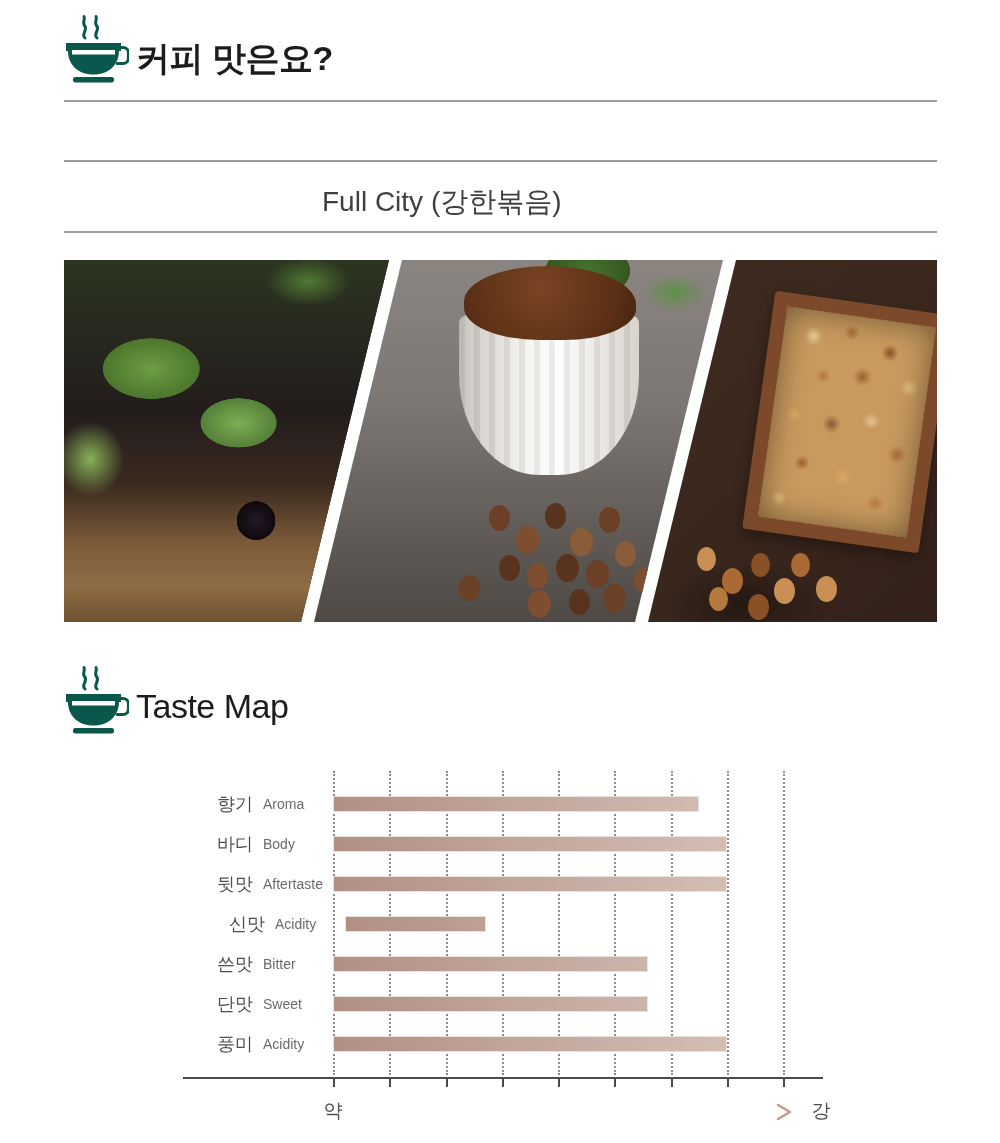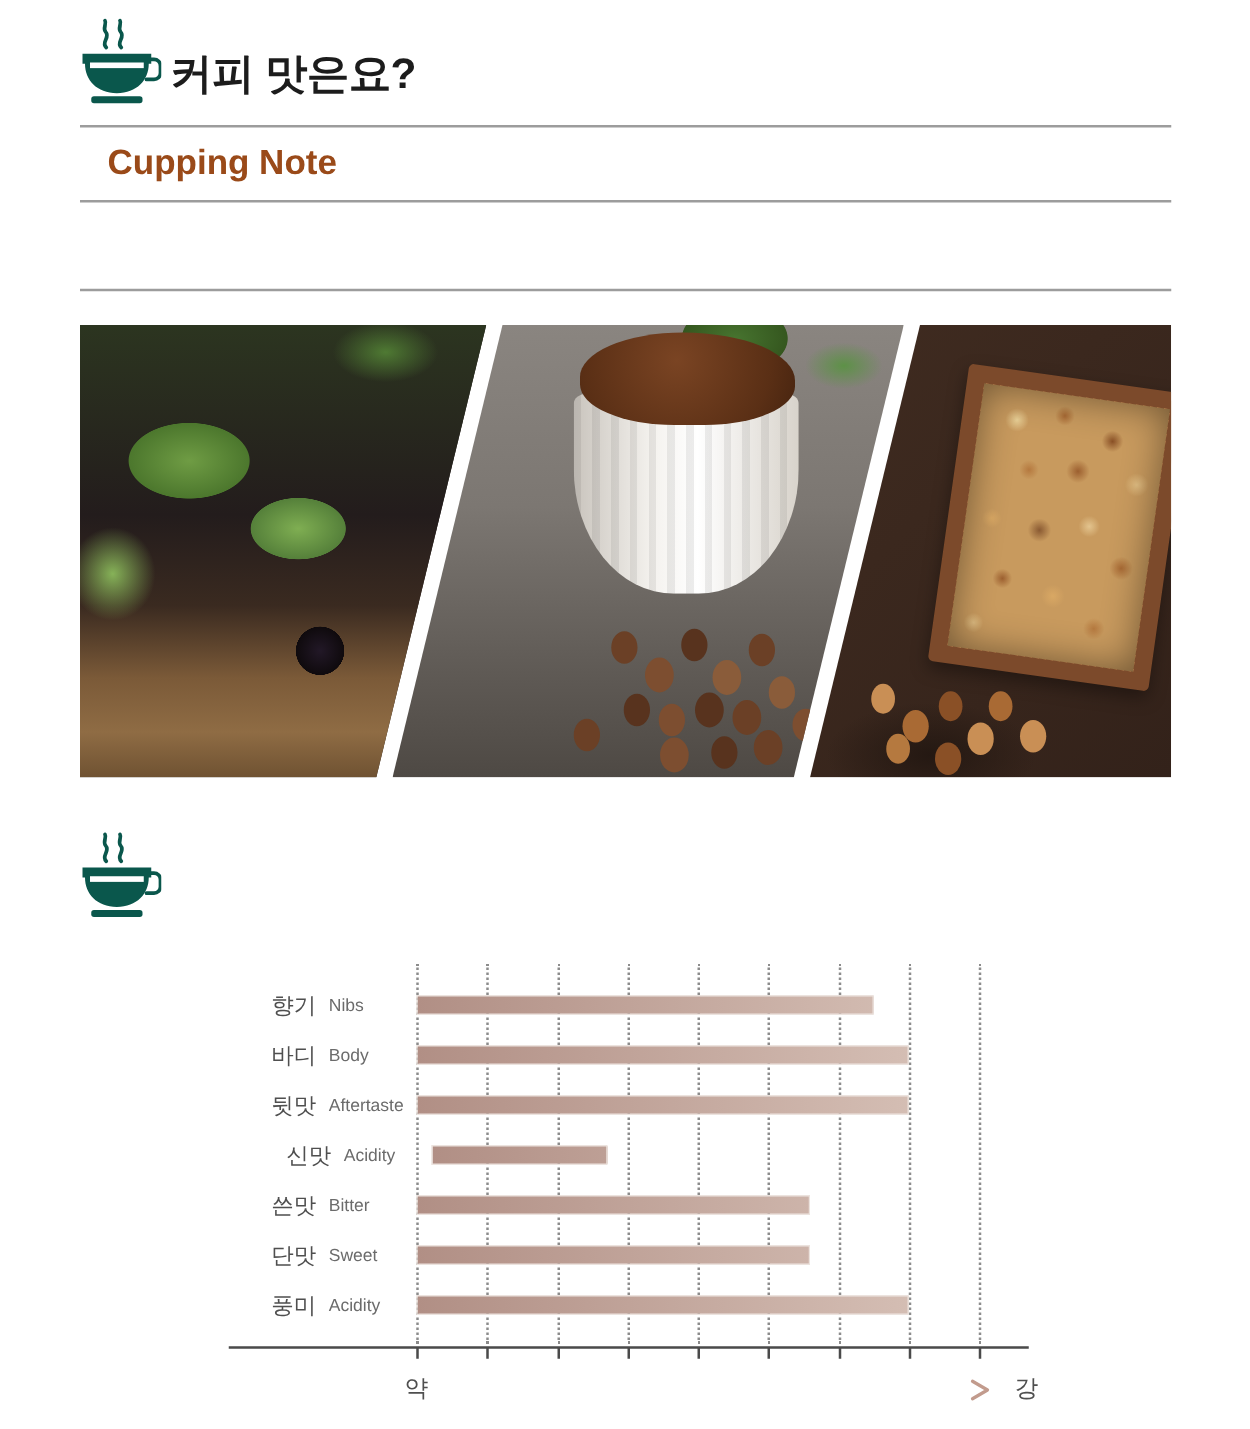--- a/index.html
+++ b/index.html
@@ -128,24 +128,24 @@
     <g fill="var(--teal,#0a574c)">
       <path d="M9 29 h55 v8 H62 C62 50 52.5 60.5 36.5 60.5 C20.5 60.5 11 50 11 37 H9 Z"></path>
       <rect x="16" y="63" width="41" height="5.5" rx="2.2"></rect>
     </g>
     <rect x="15" y="36" width="43" height="4.5" fill="#ffffff"></rect>
   </svg>
   <div class="sec-title" id="flavor-title">커피 맛은요?</div>
 
   <div class="rule" id="rule1"></div>
 
-  <div class="info-label" id="info-label-0">Cupping Note</div>
 
   <div class="rule" id="rule2"></div>
 
+  <div class="info-value" id="info-value-1">Full City (강한볶음)</div>
 
   <div class="rule" id="rule3"></div>
 
   <div class="gallery">
     <div class="panel" id="panel-blackberry"></div>
     <div class="panel" id="panel-cacao">
       <div class="cacao-cup"></div>
       <div class="cacao-powder"></div>
       <div class="cacao-beans"></div>
     </div>
@@ -160,36 +160,37 @@
       <path d="M28 24 C 23.5 20, 31.5 16, 27.5 11.5 C 25 8.6, 28.5 5, 27 2.5"></path>
       <path d="M40 24 C 35.5 20, 43.5 16, 39.5 11.5 C 37 8.6, 40.5 5, 39 2.5"></path>
       <path d="M63 33.5 h3.2 a5.2 5.2 0 0 1 5.2 5.2 v5.6 a5.2 5.2 0 0 1 -5.2 5.2 h-6"></path>
     </g>
     <g fill="var(--teal,#0a574c)">
       <path d="M9 29 h55 v8 H62 C62 50 52.5 60.5 36.5 60.5 C20.5 60.5 11 50 11 37 H9 Z"></path>
       <rect x="16" y="63" width="41" height="5.5" rx="2.2"></rect>
     </g>
     <rect x="15" y="36" width="43" height="4.5" fill="#ffffff"></rect>
   </svg>
+  <div class="sec-title" id="taste-title">Taste Map</div>
 
   <div id="gridlines">
       <div class="gridline" style="left: 333px;"></div>
       <div class="gridline" style="left: 389.25px;"></div>
       <div class="gridline" style="left: 445.5px;"></div>
       <div class="gridline" style="left: 501.75px;"></div>
       <div class="gridline" style="left: 558px;"></div>
       <div class="gridline" style="left: 614.25px;"></div>
       <div class="gridline" style="left: 670.5px;"></div>
       <div class="gridline" style="left: 726.75px;"></div>
       <div class="gridline" style="left: 783px;"></div>
     </div>
   <div id="taste-rows">
       <div class="trow" style="top: 784px;">
         <span class="lko">향기</span>
-        <span class="len">Nibs</span>
+        <span class="len">Aroma</span>
         <div class="tbar" style="width: 365.625px;"></div>
       </div>
       <div class="trow" style="top: 824px;">
         <span class="lko">바디</span>
         <span class="len">Body</span>
         <div class="tbar" style="width: 393.75px;"></div>
       </div>
       <div class="trow" style="top: 864px;">
         <span class="lko">뒷맛</span>
         <span class="len">Aftertaste</span>

